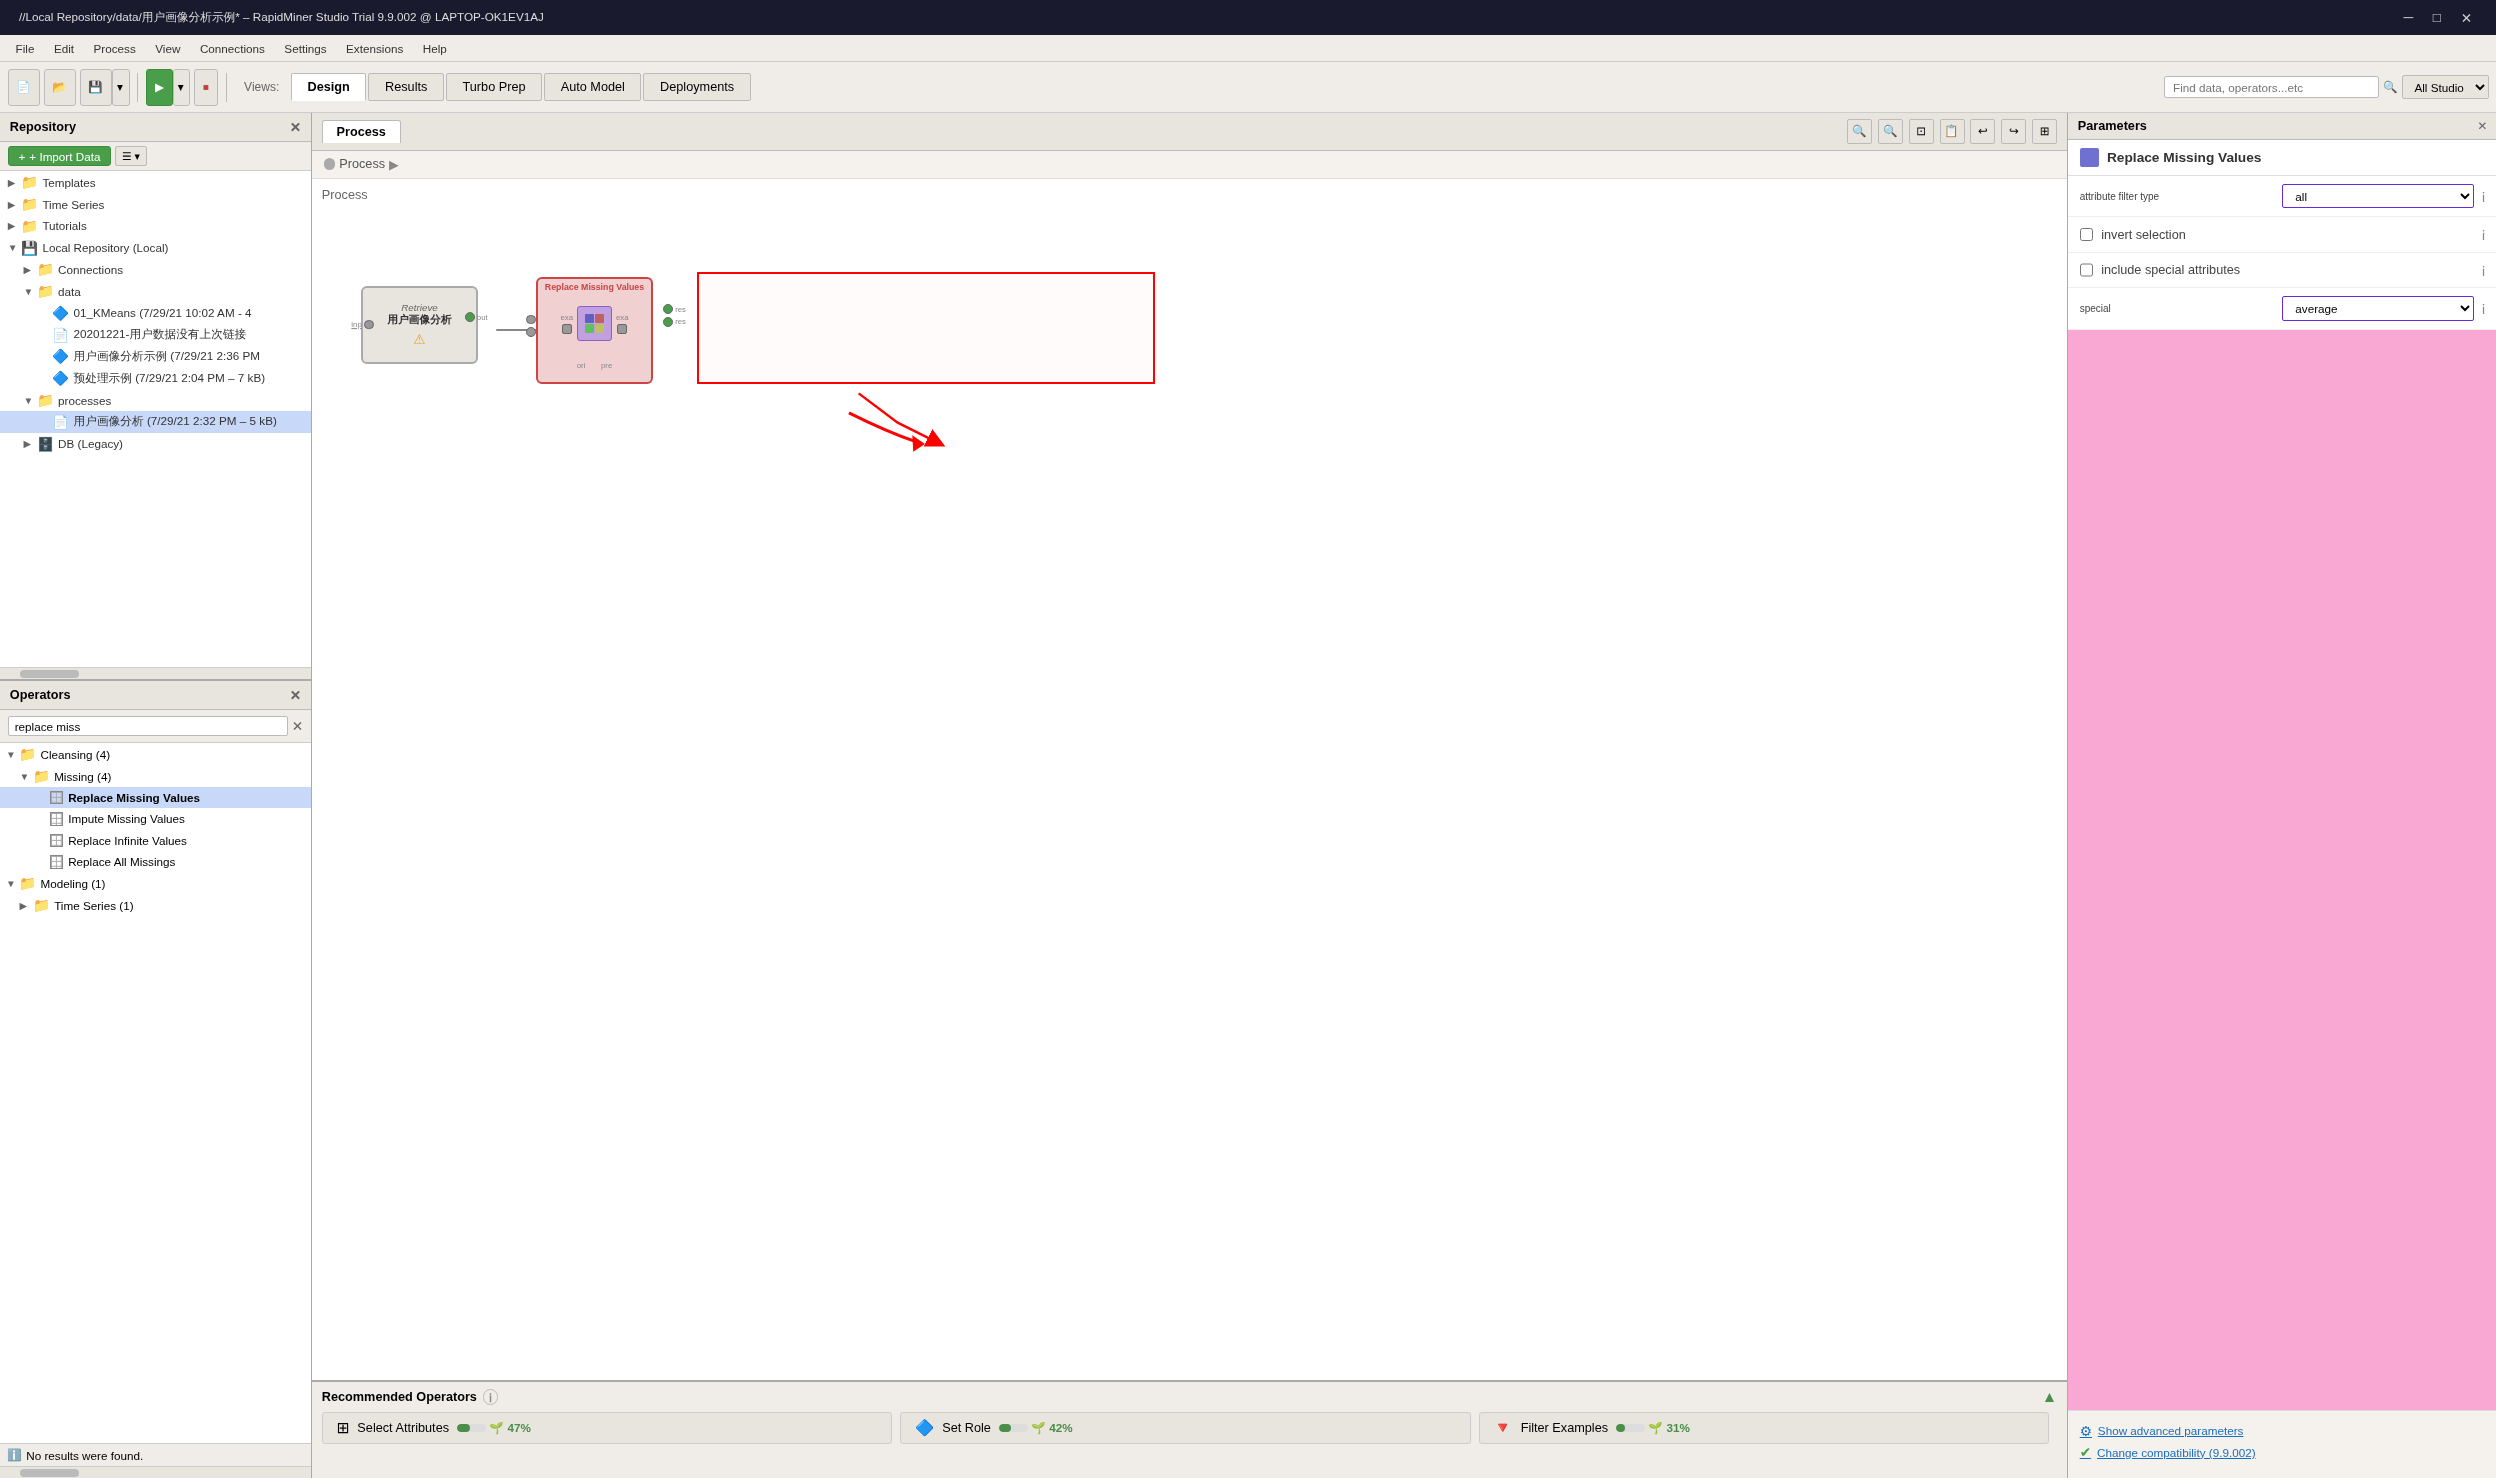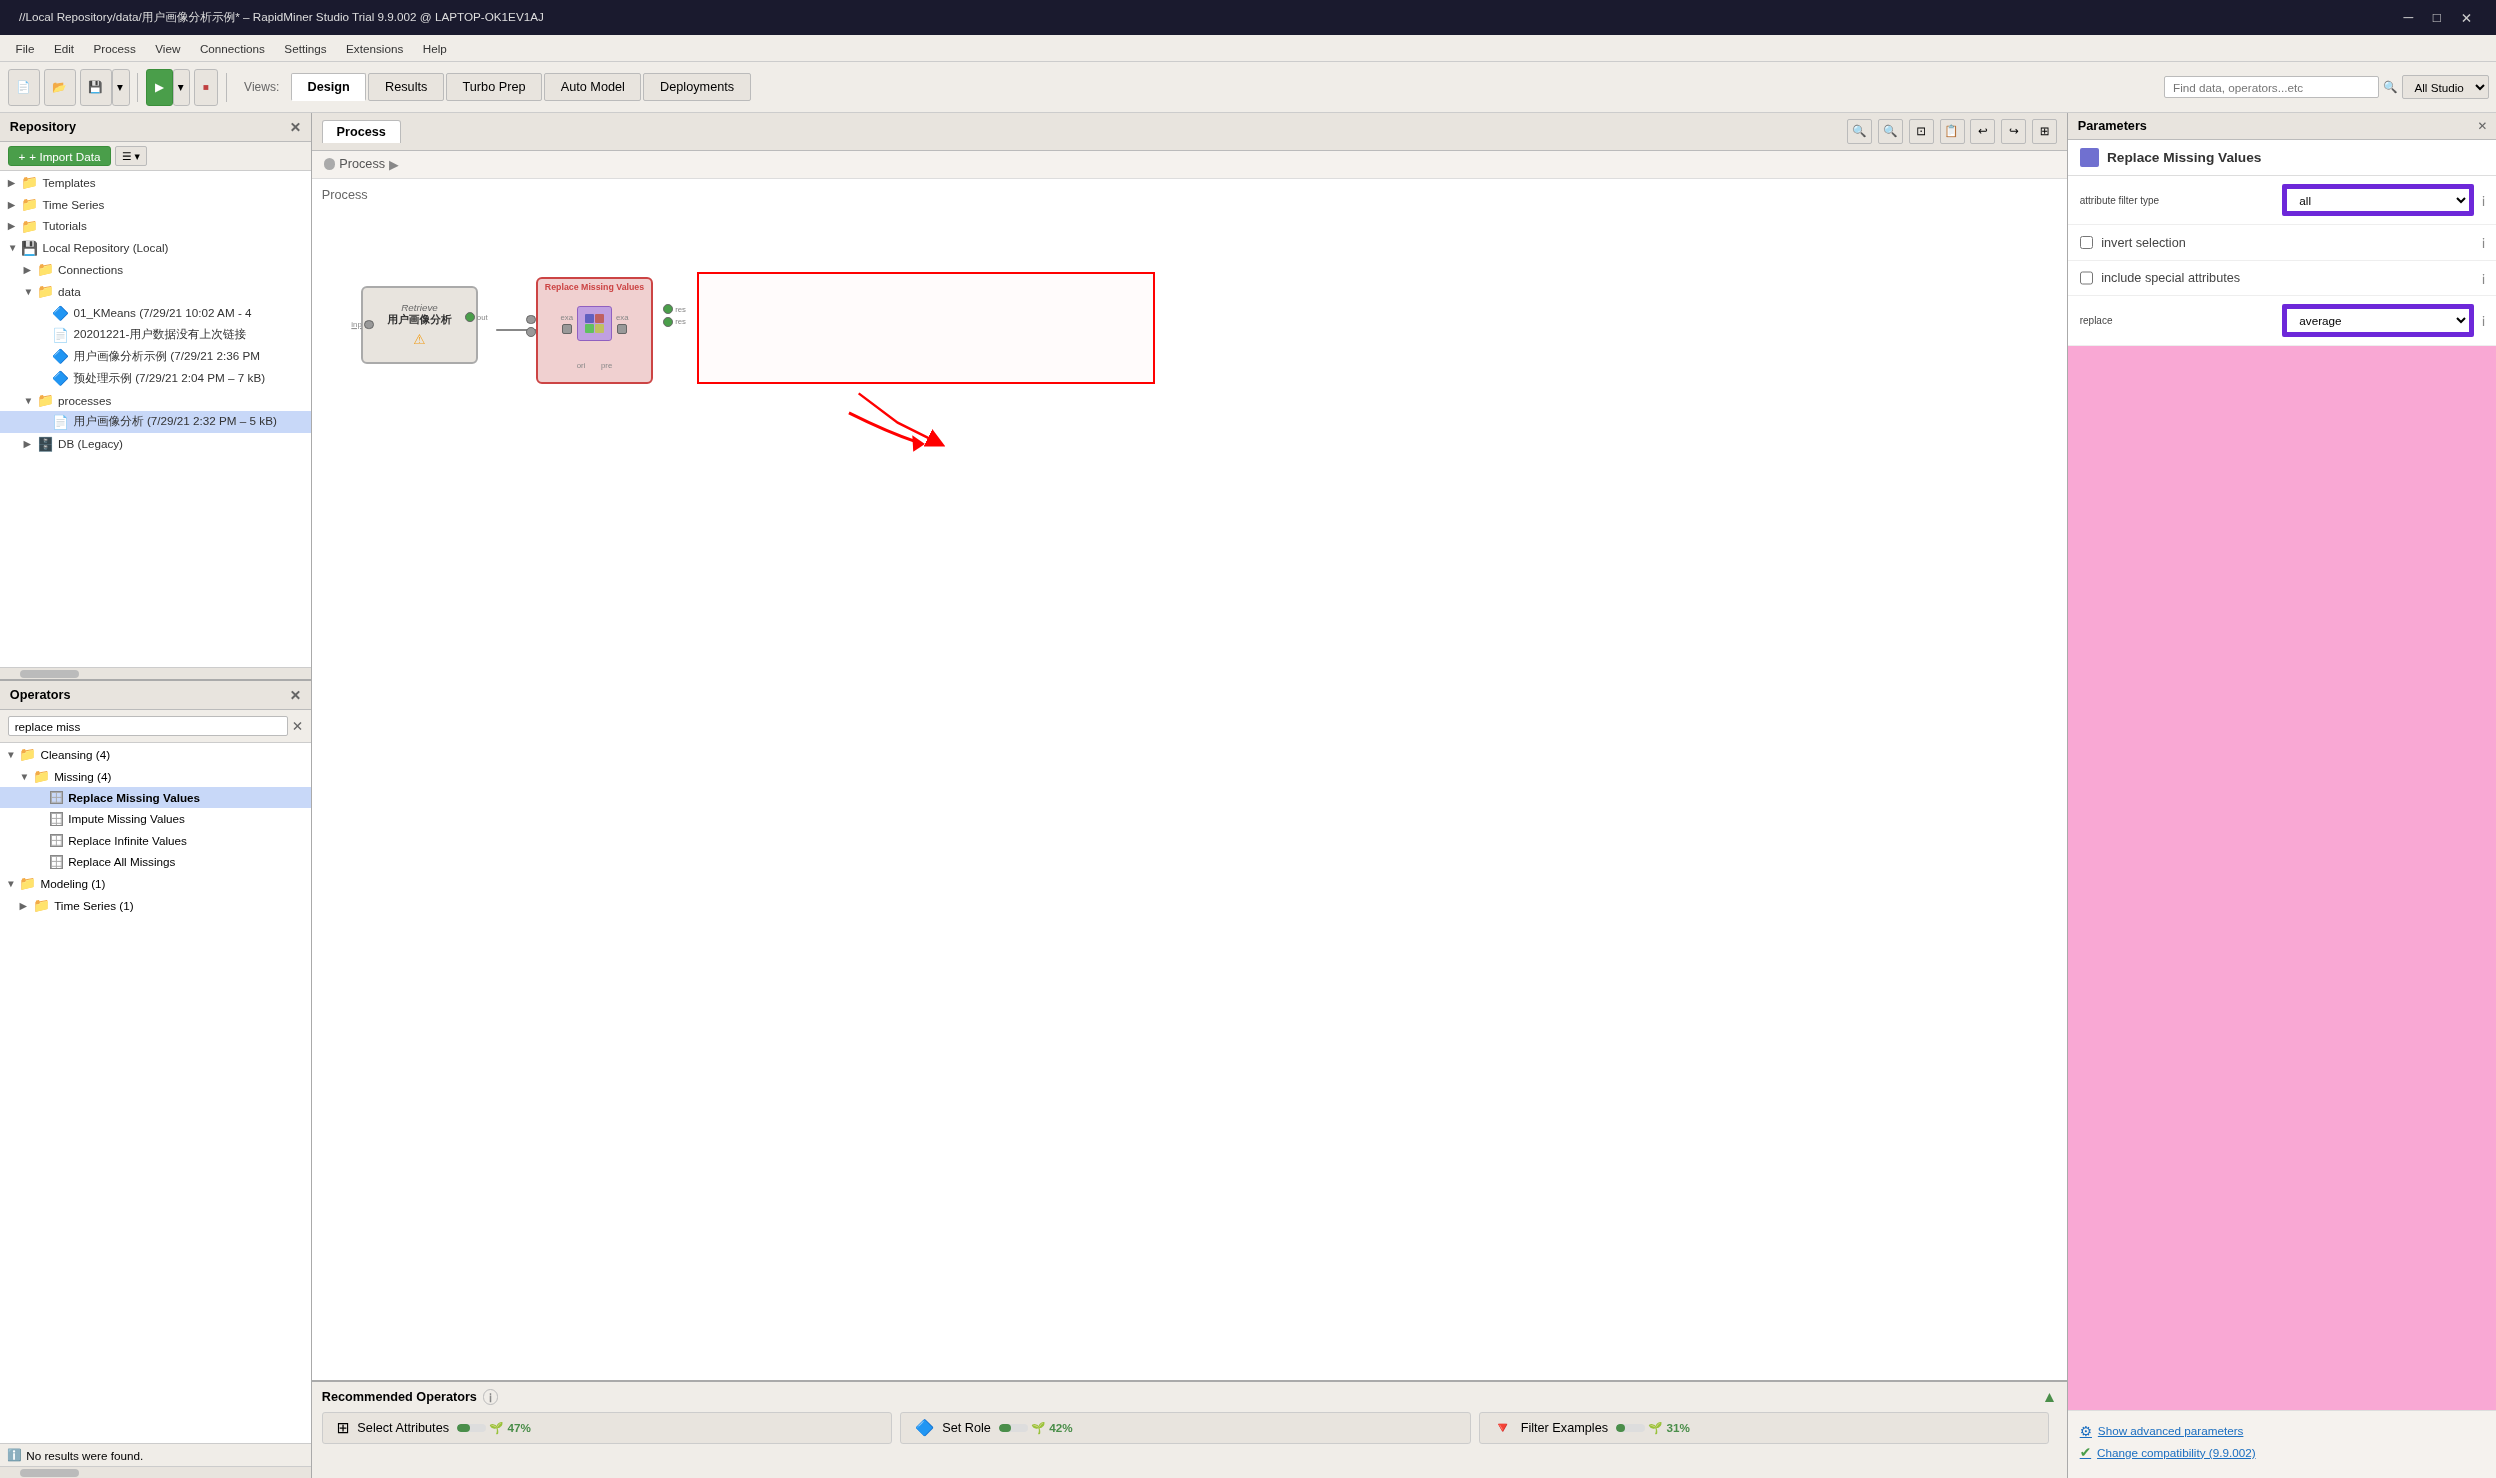--- a/index.html
+++ b/index.html
@@ -429,21 +429,21 @@
       align-items: center;
       padding: 7.8px 11.7px;
       border-bottom: 1px solid #eee;
       background: #fff;
       gap: 7.8px;
     }
     .params-label { width: 195px; font-size: 10px; color: #444; }
     .params-value { flex: 1; }
     .params-dropdown {
       width: 100%;
-      border: 5px solid #6d28d9;
+      border: 1px solid #6d28d9;
       padding: 3.9px 7.8px;
       font-size: 11.7px;
       background: #fff;
       border-radius: 2px;
     }
     .params-info { color: #888; font-size: 13.7px; cursor: pointer; }
     .params-checkbox-row {
       display: flex;
       align-items: center;
       padding: 7.8px 11.7px;
@@ -933,21 +933,21 @@
       <span class="params-info">ℹ</span>
     </div>
 
     <div class="params-checkbox-row">
       <input type="checkbox" class="params-checkbox" style="">
       <span class="params-checkbox-label">include special attributes</span>
       <span class="params-info">ℹ</span>
     </div>
 
     <div class="params-row">
-      <span class="params-label">replace</span>
+      <span class="params-label">special</span>
       <div class="params-value">
         <select class="params-dropdown">
           <option>average</option>
           <option>minimum</option>
           <option>maximum</option>
           <option>zero</option>
           <option>none</option>
         </select>
       </div>
       <span class="params-info">ℹ</span>

